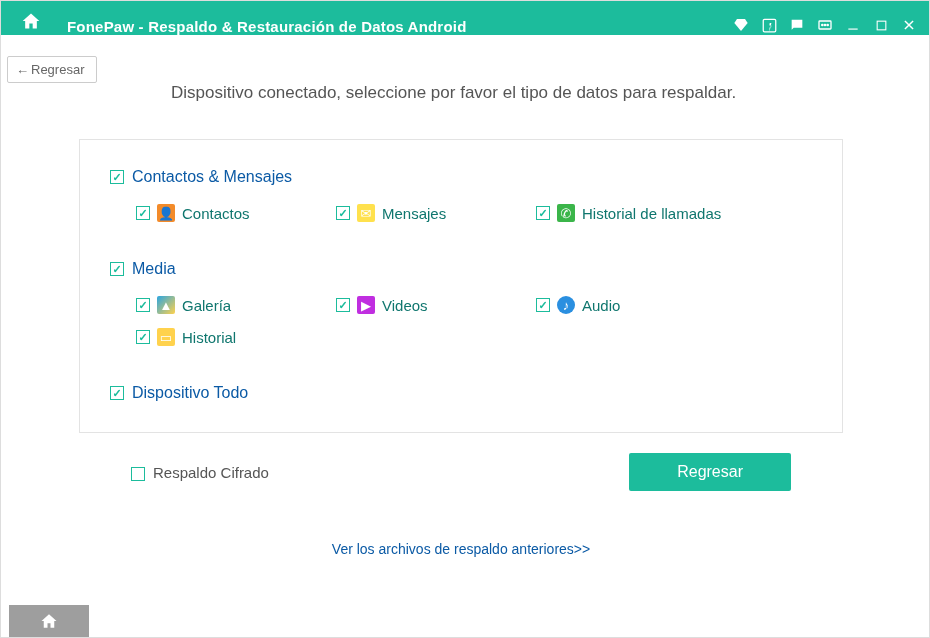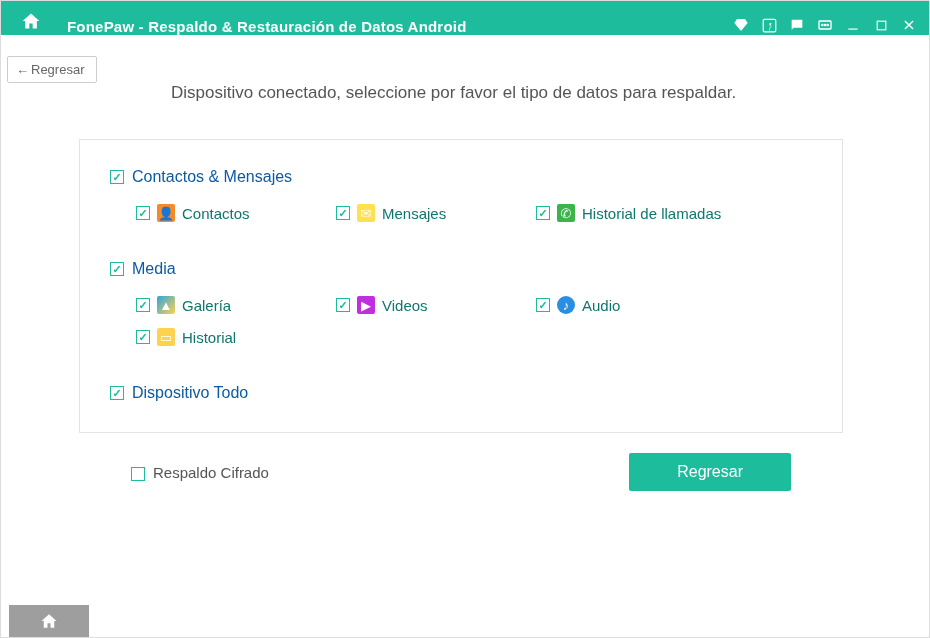--- a/index.html
+++ b/index.html
@@ -297,19 +297,20 @@
   </div>
 
   <div class="bottom-row">
     <div class="encrypt">
       <span class="check unchecked"></span>
       <span class="lbl">Respaldo Cifrado</span>
     </div>
     <button class="start-btn">Regresar</button>
   </div>
 
+  <div class="prev-link">Ver los archivos de respaldo anteriores&gt;&gt;</div>
 </div>
 
 <div class="footer-tab">
   <svg width="18" height="18" viewBox="0 0 24 24" fill="#fff">
       <path d="M12 3l10 9h-3v9h-5v-6h-4v6H5v-9H2z"></path>
     </svg>
 </div>
 
 </body></html>

